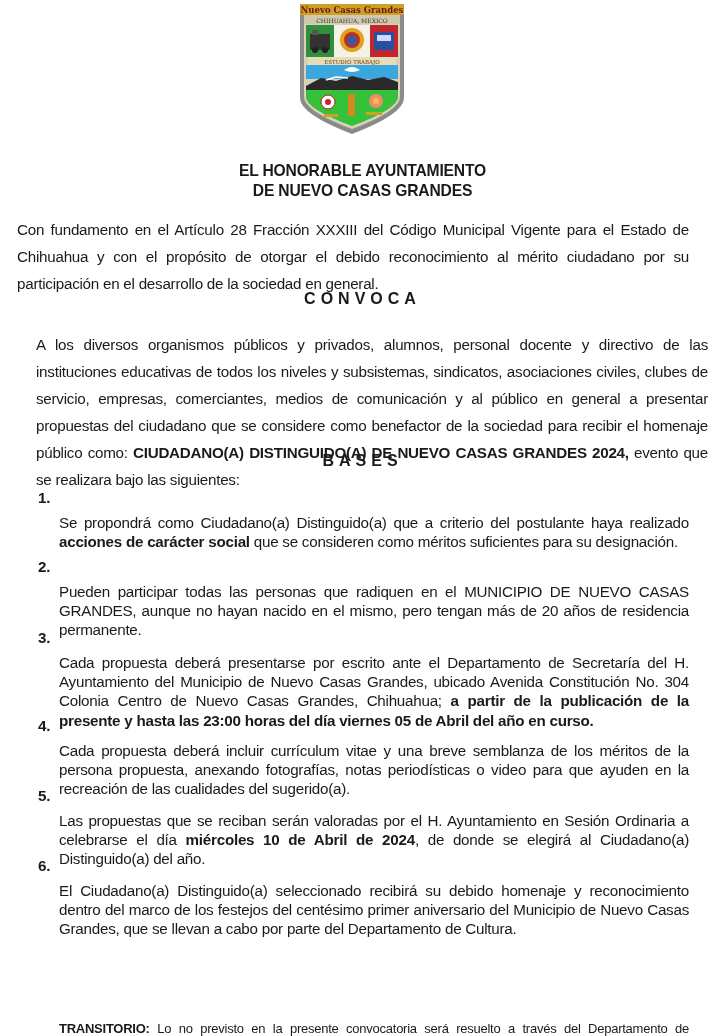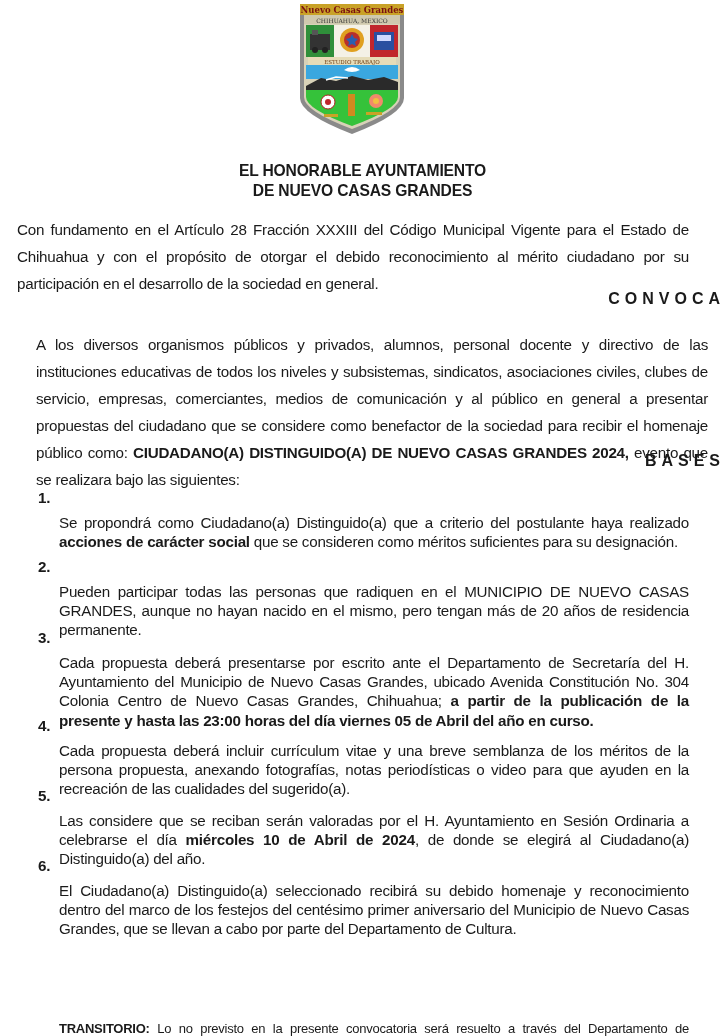--- a/index.html
+++ b/index.html
@@ -18,21 +18,21 @@
   .t1 { top: 161px; }
   .t2 { top: 181px; }
   .para {
     position: absolute; left: 17px; width: 672px;
     font-size: 15.2px; line-height: 27px; text-align: justify;
     letter-spacing: -0.25px;
   }
   .p-intro { top: 216px; }
   .p-convoca { top: 331px; margin-left: 19px; }
   .section-head {
-    position: absolute; left: 0; width: 725px; text-align: right;
+    position: absolute; left: 0; width: 725px; text-align: center;
     font-weight: bold; font-size: 16px; letter-spacing: 5px;
   }
   .h-convoca { top: 290px; }
   .h-bases { top: 452px; }
   .base {
     position: absolute; left: 38px; width: 651px;
     font-size: 15.2px; line-height: 19.2px; letter-spacing: -0.25px;
   }
   .base .num {
     position: absolute; left: 0; top: 0; font-weight: bold;
@@ -130,21 +130,21 @@
   <span class="txt"><span>Cada propuesta deberá presentarse por escrito ante el Departamento de Secretaría del H. Ayuntamiento del Municipio de Nuevo Casas Grandes, ubicado Avenida Constitución No. 304 Colonia Centro de Nuevo Casas Grandes, Chihuahua; </span><b>a partir de la publicación de la presente y hasta las 23:00 horas del día viernes 05 de Abril del año en curso.</b><span></span></span>
 </div>
 
 <div class="base b4">
   <span class="num">4.</span>
   <span class="txt"><span>Cada propuesta deberá incluir currículum vitae y una breve semblanza de los méritos de la persona propuesta, anexando fotografías, notas periodísticas o video para que ayuden en la recreación de las cualidades del sugerido(a).</span><b></b><span></span></span>
 </div>
 
 <div class="base b5">
   <span class="num">5.</span>
-  <span class="txt"><span>Las considere que se reciban serán valoradas por el H. Ayuntamiento en Sesión Ordinaria a celebrarse el día </span><b>miércoles 10 de Abril de 2024</b><span>, de donde se elegirá al Ciudadano(a) Distinguido(a) del año.</span></span>
+  <span class="txt"><span>Las propuestas que se reciban serán valoradas por el H. Ayuntamiento en Sesión Ordinaria a celebrarse el día </span><b>miércoles 10 de Abril de 2024</b><span>, de donde se elegirá al Ciudadano(a) Distinguido(a) del año.</span></span>
 </div>
 
 <div class="base b6">
   <span class="num">6.</span>
   <span class="txt"><span>El Ciudadano(a) Distinguido(a) seleccionado recibirá su debido homenaje y reconocimiento dentro del marco de los festejos del centésimo primer aniversario del Municipio de Nuevo Casas Grandes, que se llevan a cabo por parte del Departamento de Cultura.</span><b></b><span></span></span>
 </div>
 
 <div class="transitorio"><b>TRANSITORIO:</b><span> Lo no previsto en la presente convocatoria será resuelto a través del Departamento de Secretaría y el Honorable Ayuntamiento de Nuevo Casas Grandes.</span></div>
 
 </body></html>

